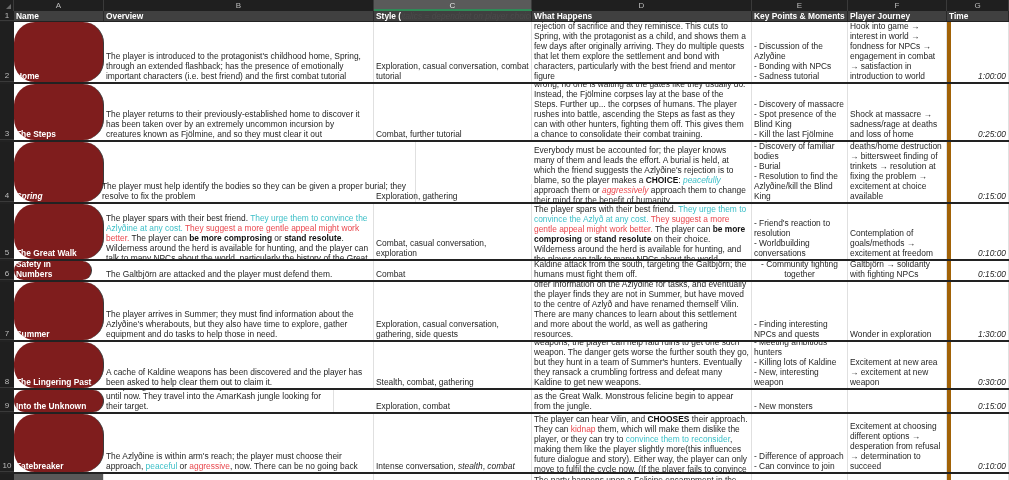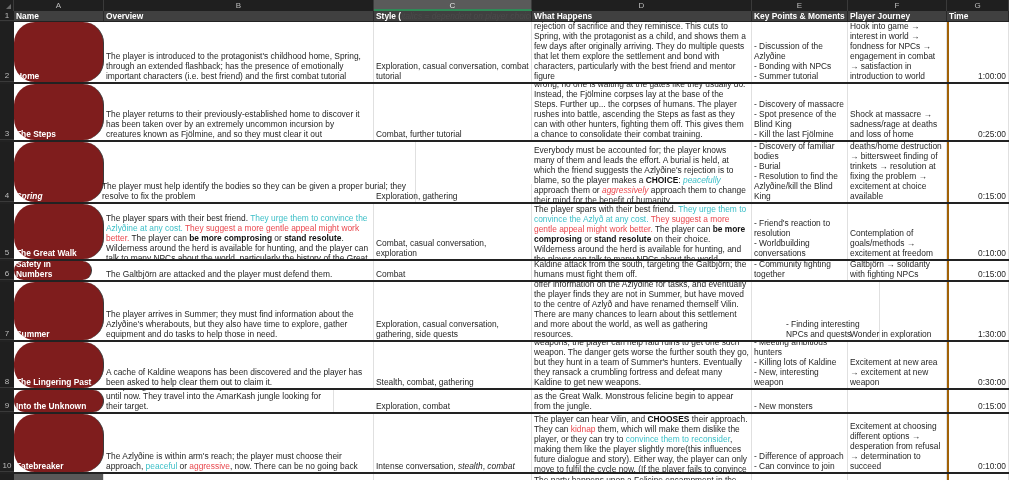--- a/index.html
+++ b/index.html
@@ -28,21 +28,21 @@
     position:absolute; top:0; bottom:0; box-sizing:border-box; padding:0 2px 1px 2px;
     display:flex; flex-direction:column; justify-content:flex-end; line-height:10px;
     border-right:1px solid #e0e0e0; overflow:hidden; white-space:normal;
   }
   .row.data { border-bottom:2px solid #222; box-sizing:border-box; }
   .row.data .cell.name { background:#7f1d1d; color:#ffffff; font-weight:bold; font-size:8.4px; border-right:1px solid #3a3a3a;border-radius:21px; }
   .row.header .cell { background:#404040; color:#ffffff; font-weight:bold; justify-content:center; border-right:1px solid #2a2a2a; }
   .row.header .cell.name { background:#404040; }
   .row.header { border-bottom:1px solid #222; box-sizing:border-box; }
   .hint { color:#4a4a4a; font-weight:normal; }
-  .cell.time { text-align:right; border-left:2px solid #a16207; }
+  .cell.time { text-align:right; border-left:4px solid #a16207;font-style:italic; }
   .cell.time span { display:block; text-align:right; }
   .teal { color:#3cbfc7; }
   .red { color:#e8474d; }
   .it { font-style:italic; }
   .b { font-weight:bold; color:#111; }
   .line { display:block; }
 </style>
 </head>
 <body>
 
@@ -72,21 +72,21 @@
 
   <div class="row data" style="top:22px;height:62px;">
     <div class="rownum">2</div>
     <div class="cell name" style="left:14px;width:90px;">Home</div>
     <div class="cell" style="left:104px;width:270px;">The player is introduced to the protagonist's childhood home, Spring, through an extended flashback; has the presence of emotionally important characters (i.e. best friend) and the first combat tutorial</div>
     <div class="cell" style="left:374px;width:158px;">Exploration, casual conversation, combat tutorial</div>
     <div class="cell" style="left:532px;width:220px;">The protagonist talks to a friend about the Azlyðine's rejection of sacrifice and they reminisce. This cuts to Spring, with the protagonist as a child, and shows them a few days after originally arriving. They do multiple quests that let them explore the settlement and bond with characters, particularly with the best friend and mentor figure</div>
     <div class="cell" style="left:752px;width:96px;">
       <span class="line">- Discussion of the Azlyðine</span>
       <span class="line">- Bonding with NPCs</span>
-      <span class="line">- Summer tutorial</span>
+      <span class="line">- Sadness tutorial</span>
     </div>
     <div class="cell" style="left:848px;width:99px;">Hook into game → interest in world → fondness for NPCs → engagement in combat → satisfaction in introduction to world</div>
     <div class="cell time" style="left:947px;width:62px;">
         <span>1:00:00</span>
       </div>
   </div>
 
   <div class="row data" style="top:84px;height:58px;">
     <div class="rownum">3</div>
     <div class="cell name" style="left:14px;width:90px;">The Steps</div>
@@ -136,36 +136,36 @@
         <span>0:10:00</span>
       </div>
   </div>
 
   <div class="row data" style="top:261px;height:21px;">
     <div class="rownum">6</div>
     <div class="cell name" style="left:14px;width:78px;">Safety in Numbers</div>
     <div class="cell" style="left:104px;width:270px;">The Galtbjörn are attacked and the player must defend them.</div>
     <div class="cell" style="left:374px;width:158px;">Combat</div>
     <div class="cell" style="left:532px;width:220px;">Kaldine attack from the south, targeting the Galtbjörn; the humans must fight them off.</div>
-    <div class="cell" style="left:752px;width:96px;">
+    <div class="cell" style="left:752px;width:96px;text-align:center;">
       <span class="line">- Community fighting together</span>
     </div>
     <div class="cell" style="left:848px;width:99px;">Galtbjörn → solidarity with fighting NPCs</div>
     <div class="cell time" style="left:947px;width:62px;">
         <span>0:15:00</span>
       </div>
   </div>
 
   <div class="row data" style="top:282px;height:60px;">
     <div class="rownum">7</div>
     <div class="cell name" style="left:14px;width:90px;">Summer</div>
     <div class="cell" style="left:104px;width:270px;">The player arrives in Summer; they must find information about the Azlyðine's wherabouts, but they also have time to explore, gather equipment and do tasks to help those in need.</div>
     <div class="cell" style="left:374px;width:158px;">Exploration, casual conversation, gathering, side quests</div>
     <div class="cell" style="left:532px;width:220px;">The Great Walk arrives and spreads the bad news. Some offer information on the Azlyðine for tasks, and eventually the player finds they are not in Summer, but have moved to the centre of Azlyð and have renamed themself Vilin. There are many chances to learn about this settlement and more about the world, as well as gathering resources.</div>
-    <div class="cell" style="left:752px;width:96px;margin-left:32px;">
+    <div class="cell" style="left:752px;width:96px;">
       <span class="line">- Finding interesting NPCs and quests</span>
     </div>
     <div class="cell" style="left:848px;width:99px;">Wonder in exploration</div>
     <div class="cell time" style="left:947px;width:62px;">
         <span>1:30:00</span>
       </div>
   </div>
 
   <div class="row data" style="top:342px;height:48px;">
     <div class="rownum">8</div>

